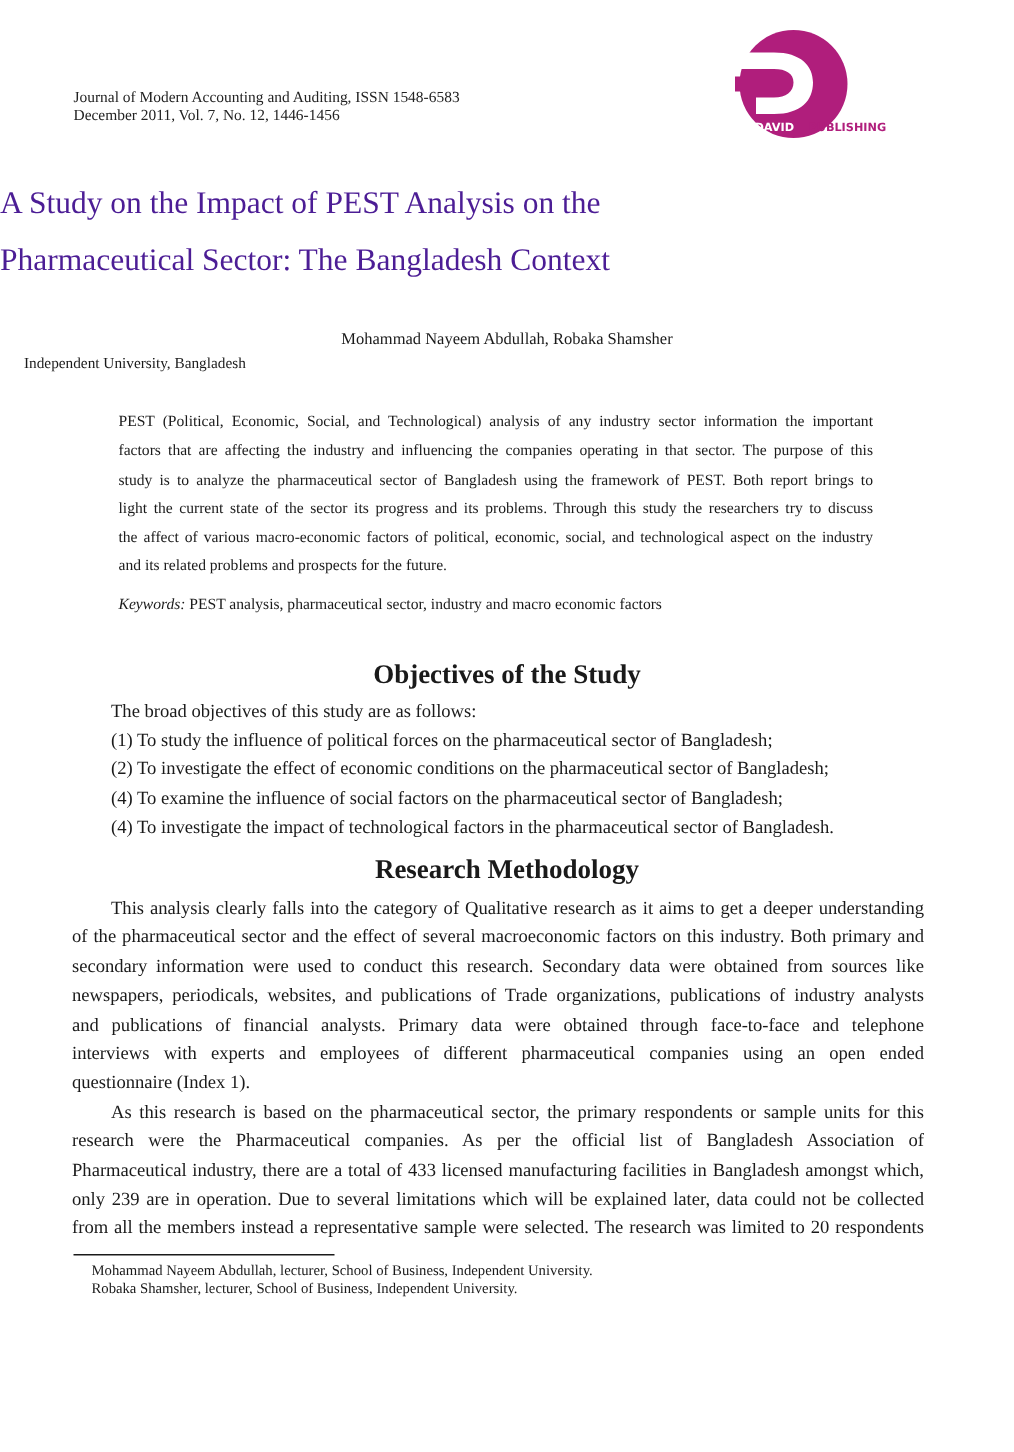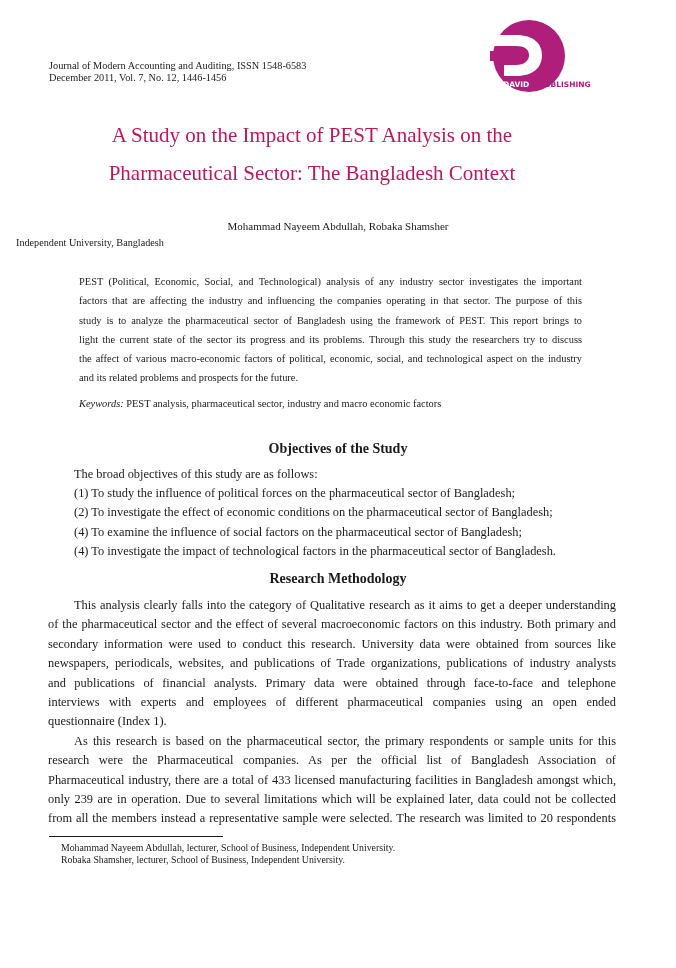--- a/index.html
+++ b/index.html
@@ -35,24 +35,24 @@
       width: 140px;
       height: 80px;
     }
     .logo svg { display: block; }
 
     
     .title {
       left: 0;
       width: 624px;
       top: 116px;
-      text-align: center;
+      text-align: left;
       font-size: 21px;
       line-height: 38px;
-      color: #be185d;
+      color: #4c1d95;
     }
     .authors {
       left: 0;
       width: 676px;
       top: 218px;
       text-align: center;
       font-size: 11px;
       line-height: 16px;
     }
     .affiliation {
@@ -90,21 +90,21 @@
       white-space: nowrap;
     }
     .keywords .kw-label { font-style: italic; }
 
     
     .heading {
       left: 0;
       width: 676px;
       text-align: center;
       font-weight: bold;
-      font-size: 14px;
+      font-size: 18px;
       line-height: 16px;
     }
     .heading.objectives { top: 441px; }
     .heading.method { top: 571px; }
 
     
     .objectives-list {
       left: 74px;
       top: 465px;
       font-size: 12.4px;
@@ -167,23 +167,23 @@
 
 <div class="abs title">
   <div>A Study on the Impact of PEST Analysis on the</div>
   <div>Pharmaceutical Sector: The Bangladesh Context</div>
 </div>
 
 <div class="abs authors">Mohammad Nayeem Abdullah, Robaka Shamsher</div>
 <div class="abs affiliation">Independent University, Bangladesh</div>
 
 <div class="abs abstract">
-  <span class="line">PEST (Political, Economic, Social, and Technological) analysis of any industry sector investigates the important</span>
+  <span class="line">PEST (Political, Economic, Social, and Technological) analysis of any industry sector information the important</span>
   <span class="line">factors that are affecting the industry and influencing the companies operating in that sector. The purpose of this</span>
-  <span class="line">study is to analyze the pharmaceutical sector of Bangladesh using the framework of PEST. This report brings to</span>
+  <span class="line">study is to analyze the pharmaceutical sector of Bangladesh using the framework of PEST. Both report brings to</span>
   <span class="line">light the current state of the sector its progress and its problems. Through this study the researchers try to discuss</span>
   <span class="line">the affect of various macro-economic factors of political, economic, social, and technological aspect on the industry</span>
   <span class="line last">and its related problems and prospects for the future.</span>
 </div>
 
 <div class="abs keywords">
   <span class="kw-label">Keywords:</span><span> PEST analysis, pharmaceutical sector, industry and macro economic factors</span>
 </div>
 
 <div class="abs heading objectives">Objectives of the Study</div>
@@ -192,21 +192,21 @@
   <div>(1) To study the influence of political forces on the pharmaceutical sector of Bangladesh;</div>
   <div>(2) To investigate the effect of economic conditions on the pharmaceutical sector of Bangladesh;</div>
   <div>(4) To examine the influence of social factors on the pharmaceutical sector of Bangladesh;</div>
   <div>(4) To investigate the impact of technological factors in the pharmaceutical sector of Bangladesh.</div>
 </div>
 
 <div class="abs heading method">Research Methodology</div>
 <div class="abs method-body">
   <span class="line indent">This analysis clearly falls into the category of Qualitative research as it aims to get a deeper understanding</span>
   <span class="line">of the pharmaceutical sector and the effect of several macroeconomic factors on this industry. Both primary and</span>
-  <span class="line">secondary information were used to conduct this research. University data were obtained from sources like</span>
+  <span class="line">secondary information were used to conduct this research. Secondary data were obtained from sources like</span>
   <span class="line">newspapers, periodicals, websites, and publications of Trade organizations, publications of industry analysts</span>
   <span class="line">and publications of financial analysts. Primary data were obtained through face-to-face and telephone</span>
   <span class="line">interviews with experts and employees of different pharmaceutical companies using an open ended</span>
   <span class="line last">questionnaire (Index 1).</span>
   <span class="line indent">As this research is based on the pharmaceutical sector, the primary respondents or sample units for this</span>
   <span class="line">research were the Pharmaceutical companies. As per the official list of Bangladesh Association of</span>
   <span class="line">Pharmaceutical industry, there are a total of 433 licensed manufacturing facilities in Bangladesh amongst which,</span>
   <span class="line">only 239 are in operation. Due to several limitations which will be explained later, data could not be collected</span>
   <span class="line">from all the members instead a representative sample were selected. The research was limited to 20 respondents</span>
 </div>

